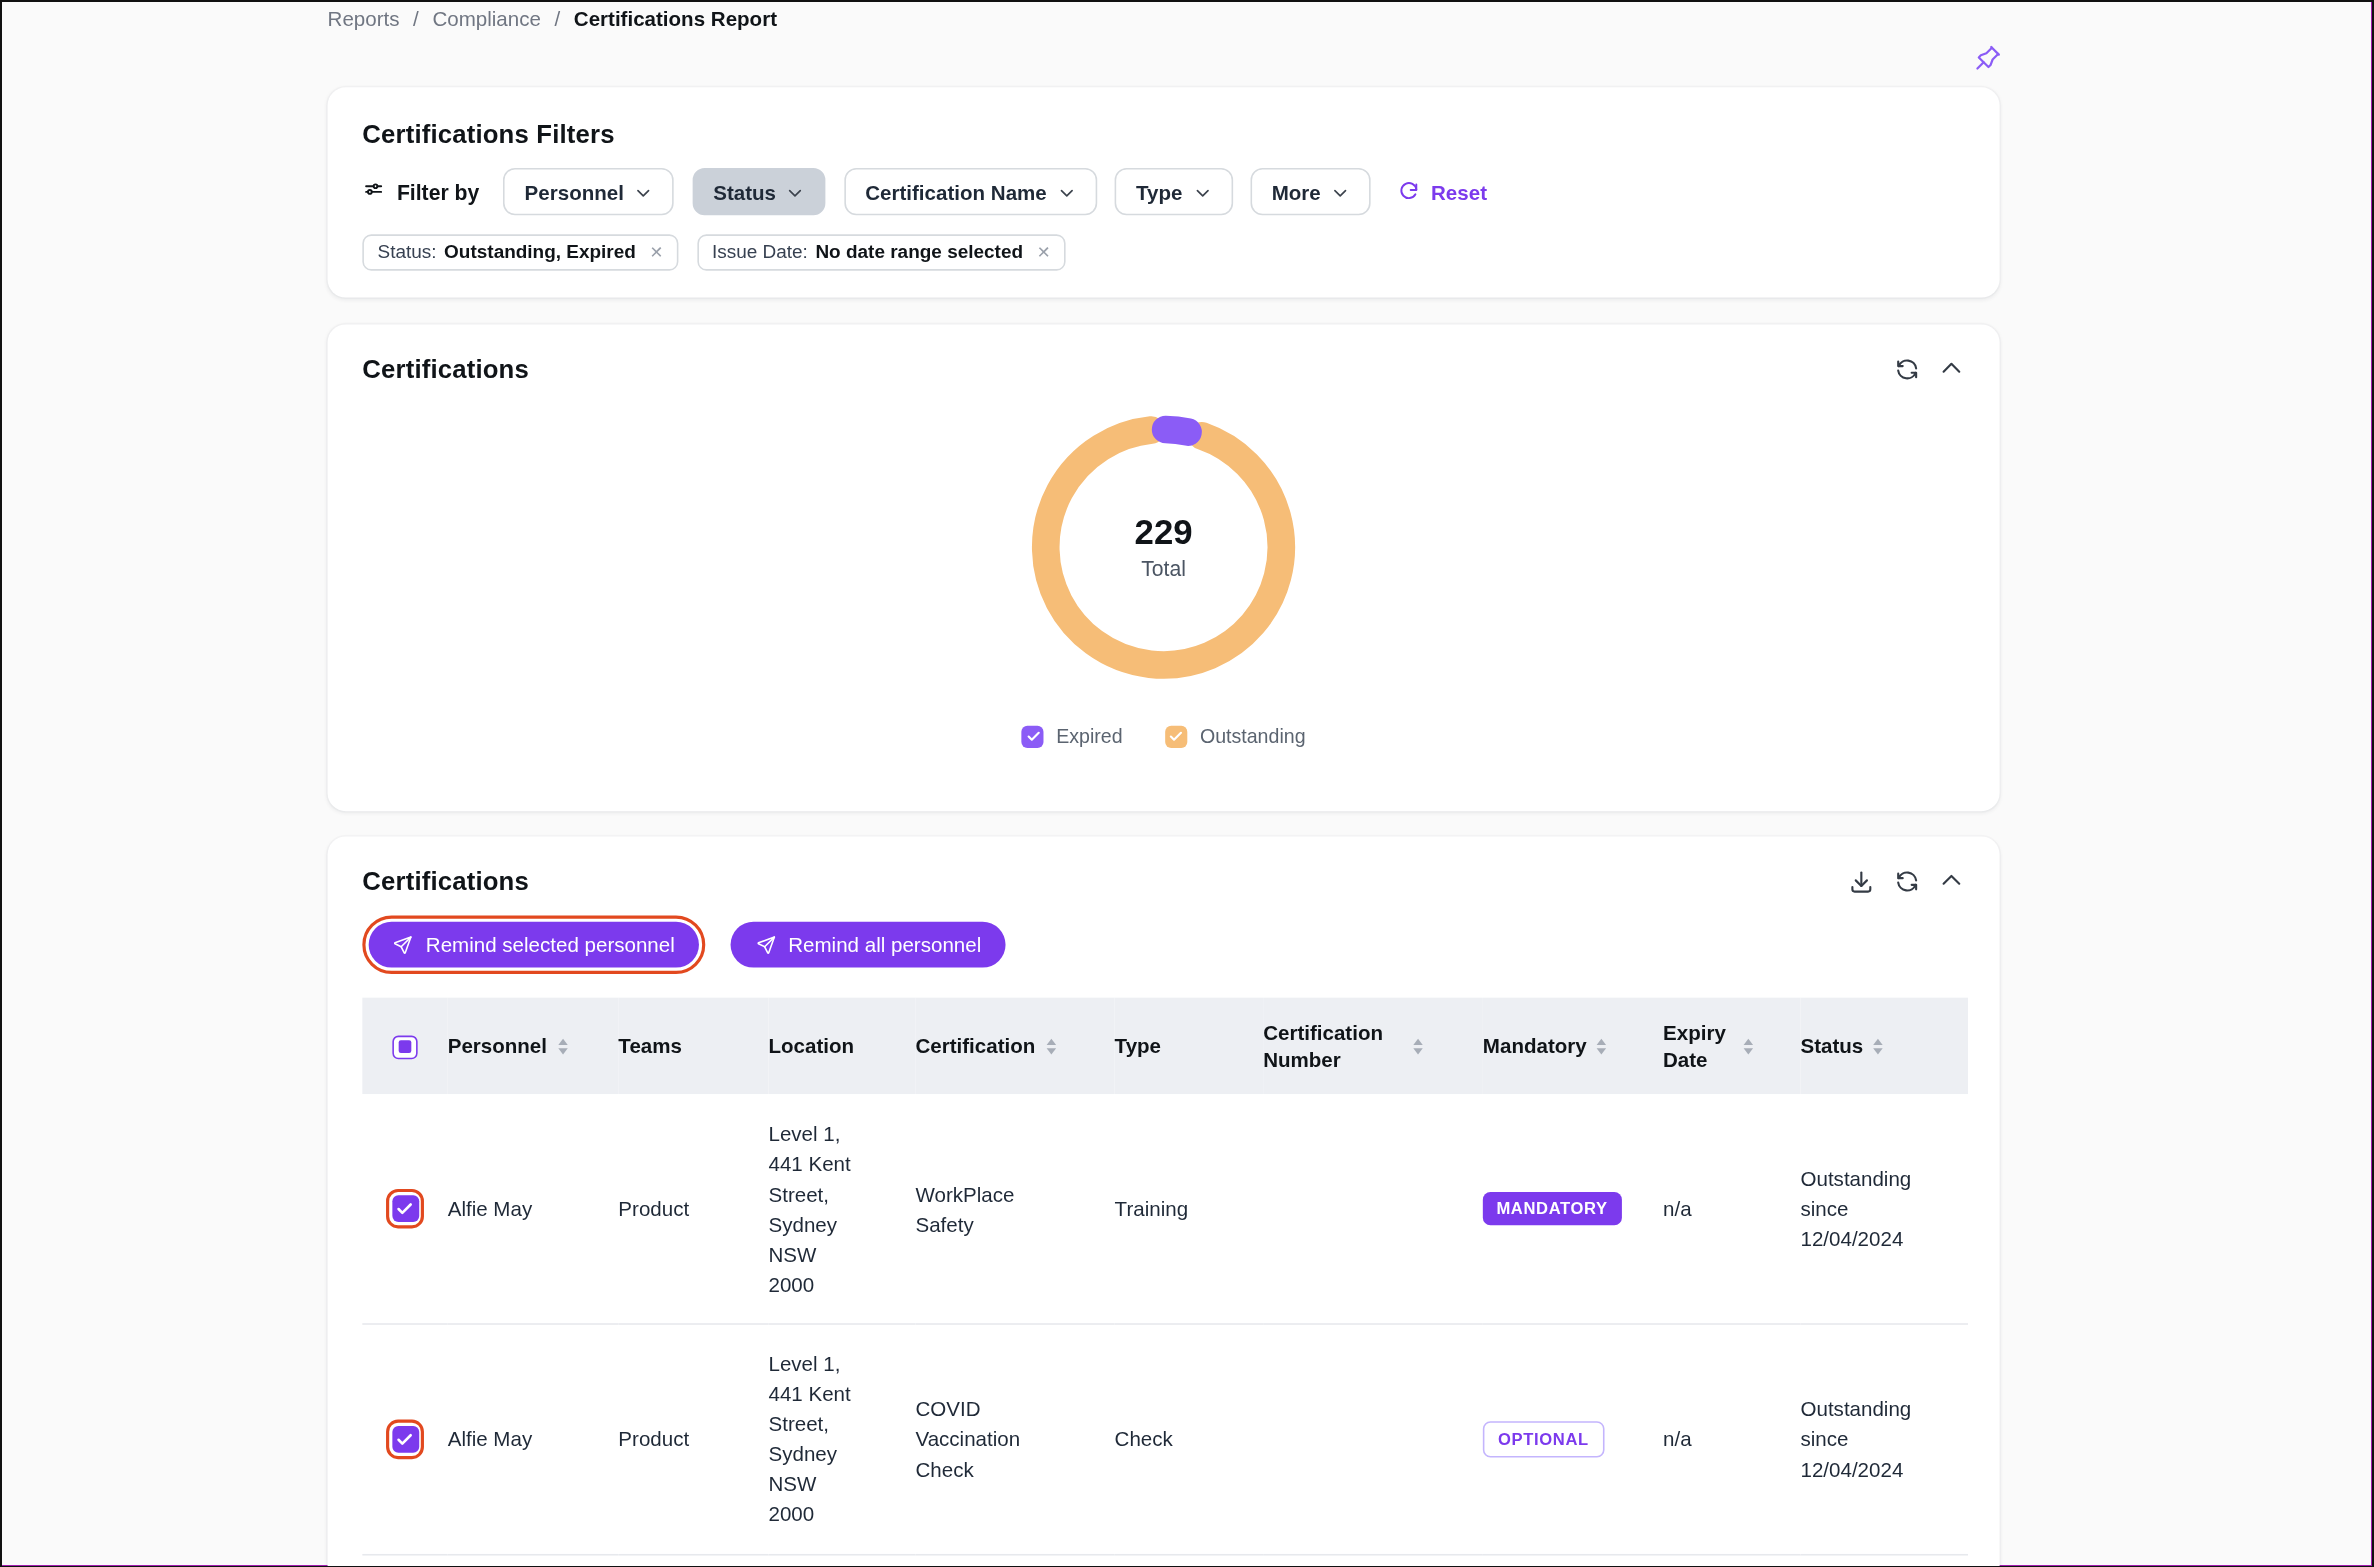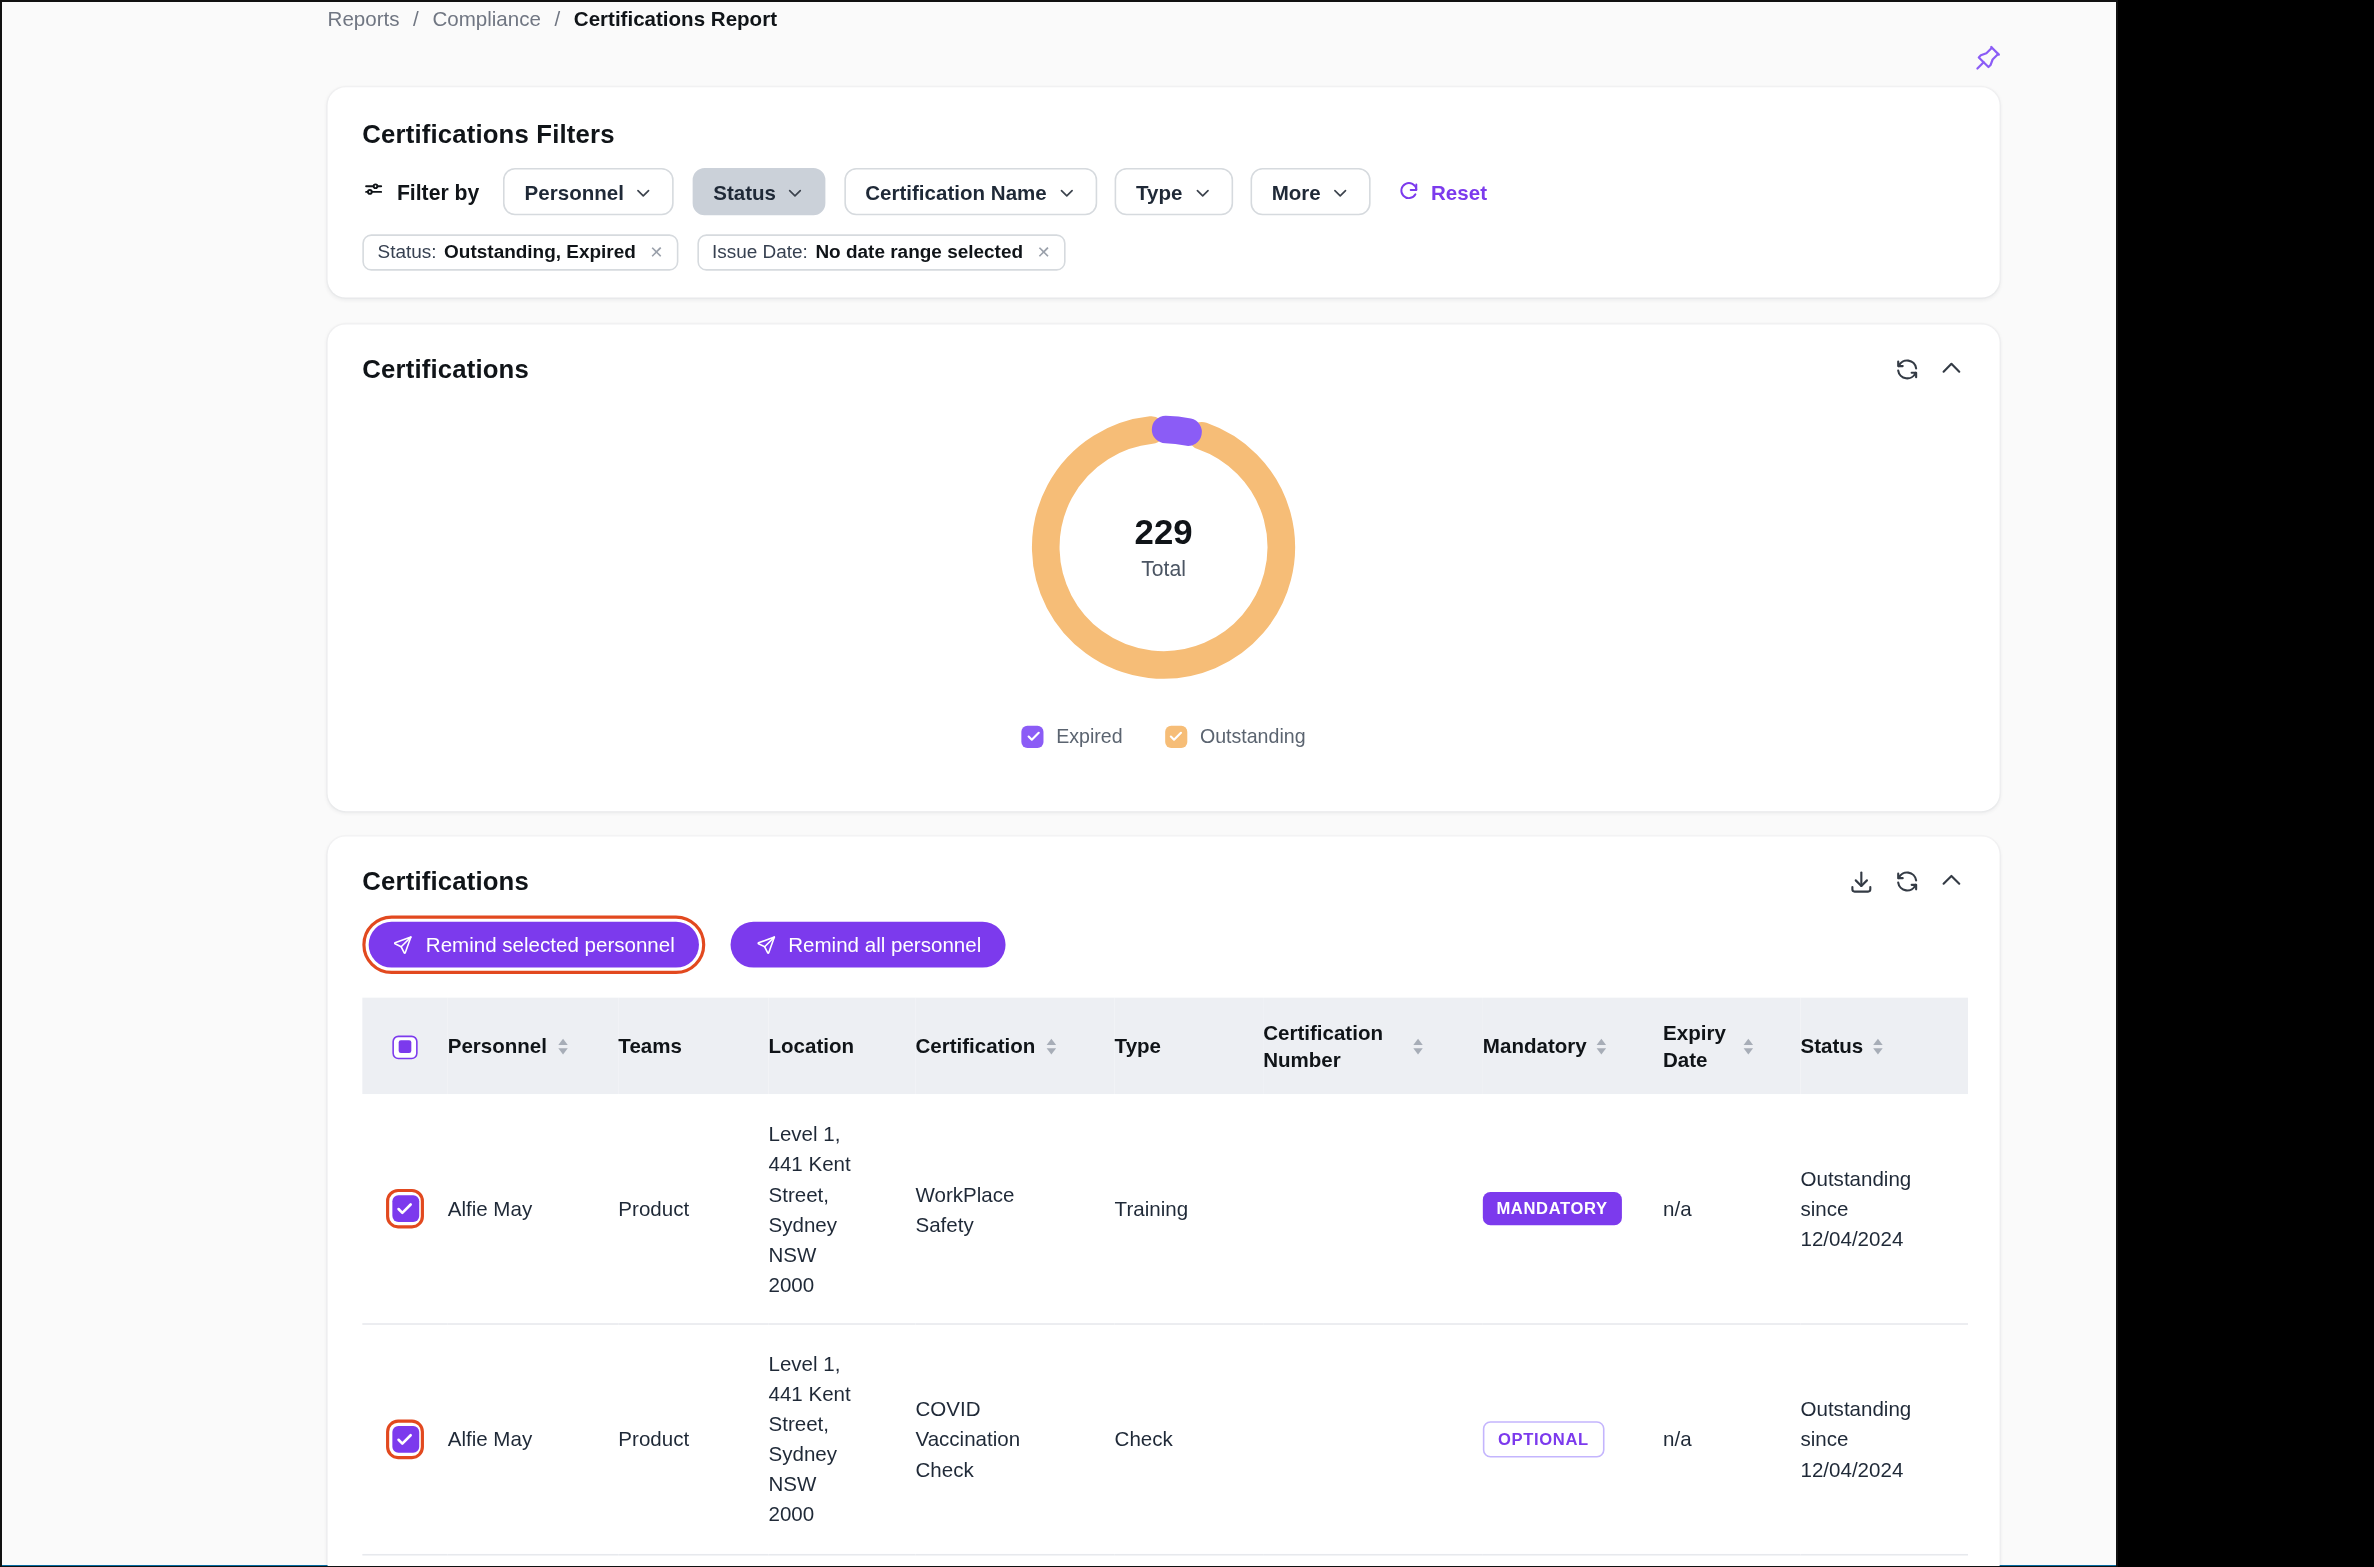--- a/index.html
+++ b/index.html
@@ -1,20 +1,20 @@
 <!DOCTYPE html>
 <html><head>
 <meta charset="utf-8">
 <style>
   * { box-sizing: border-box; margin: 0; padding: 0; }
   body { margin: 0; background: #000; font-family: "Liberation Sans", sans-serif; }
   .screen {
-    width: 2118px; height: 1568px;
+    width: 2374px; height: 1568px;
     border: 2.9px solid #111;
-    background: #0369a1;
+    background: #a21caf;
     overflow: hidden;
     position: relative;
   }
   .viewport {
     width: 1499px; height: 989px;
     transform: scale(1.5804);
     transform-origin: 0 0;
     position: relative;
     background: #fafafa;
     color: #1f2937;

